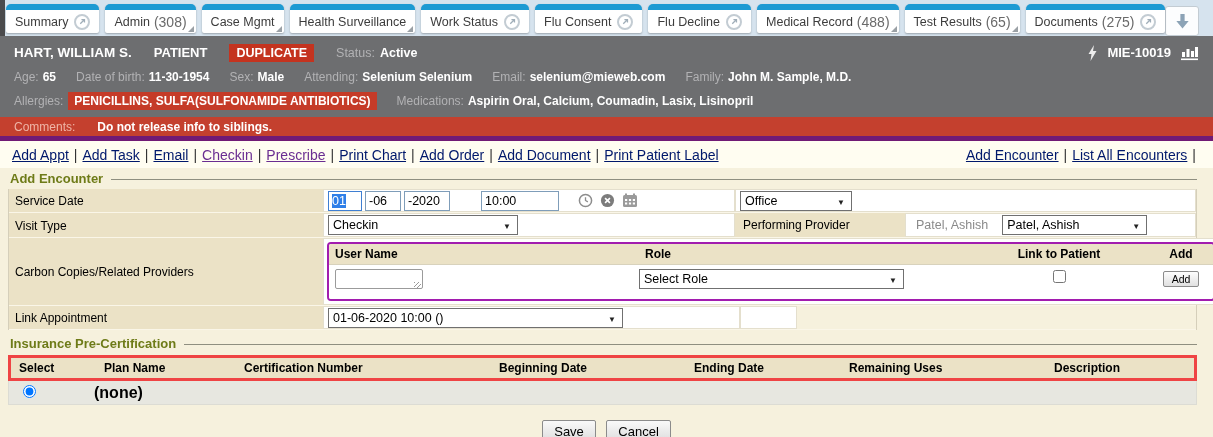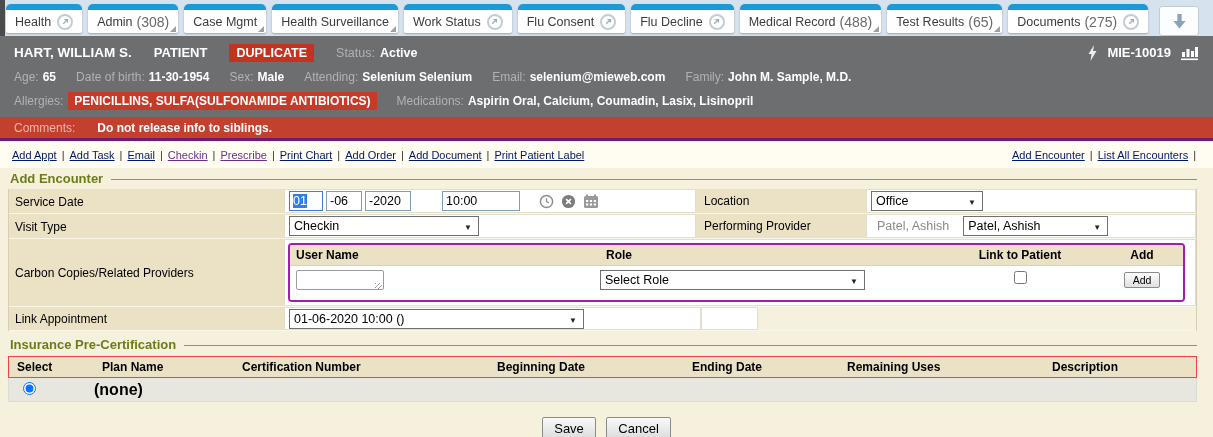--- a/index.html
+++ b/index.html
@@ -33,41 +33,41 @@
   .pright { margin-left:auto; display:flex; align-items:center; gap:9px; }
   .chartid { font-size:13px; font-weight:bold; }
   .prow2 { height:24px; font-size:12px; }
   .kv { margin-right:20px; white-space:nowrap; }
   .kv .k { color:#b2b2b4; }
   .kv .v { color:#fff; font-weight:bold; margin-left:4px; }
   .prow3 { height:23px; font-size:12px; }
   .chip { background:#c53b28; color:#fff; font-weight:bold; padding:2px 6px; margin-left:5px; }
 
   
-  .comments { background:#c4402e; height:24px; display:flex; align-items:center; padding:0 14px; border-bottom:3px solid #701a75;}
+  .comments { background:#c4402e; height:24px; display:flex; align-items:center; padding:0 14px; border-bottom:5px solid #701a75;}
   .comments .k { color:#efb5a7; font-size:12px; }
   .comments .v { color:#fff; font-weight:bold; font-size:12px; margin-left:22px; }
 
   
-  .linksrow { background:#fffdf1; height:27px; display:flex; align-items:center; padding:0 12px; font-size:11px; }
+  .linksrow { background:#fffdf1; height:27px; display:flex; align-items:center; padding:0 12px; font-size:14px; }
   .lgrp { display:flex; align-items:center; }
   .lgrp a { color:#00186b; text-decoration:underline; cursor:pointer; }
   .lgrp a.visited { color:#6a2d91; }
   .lgrp .sep { color:#333; margin:0 5px; }
   .rlinks { margin-left:auto; }
 
   
   .sechead { display:flex; align-items:center; height:19px; margin:1px 16px 1px 10px; }
   .sechead .t { color:#6e7b18; font-weight:bold; font-size:13px; white-space:nowrap; }
   .sechead .rule { flex:1; height:1px; background:#8f8f80; margin-left:8px; margin-top:2px; }
 
   
   .formbox { margin:0 16px 0 8px; border-left:1px solid #d5cfba; border-right:1px solid #d5cfba; }
   .frow { display:flex; align-items:stretch; border-bottom:1px solid #faf6e8; }
-  .lc { width:275px; background:#ebe2c6; padding:5px 6px 4px 6px; font-size:12px; color:#000; flex:none; display:flex; align-items:center;}
+  .lc { width:314px; background:#ebe2c6; padding:5px 6px 4px 6px; font-size:12px; color:#000; flex:none; display:flex; align-items:center;}
   .vc { background:#fff; border:1px solid #e4dfcd; display:flex; align-items:center; }
   .vc1 { width:412px; padding-left:4px; }
   .lc2 { width:170px; background:#ebe2c6; padding:5px 8px; font-size:12px; flex:none; display:flex; align-items:center;}
   .vc2 { flex:1; padding-left:4px; }
 
   .dinput { height:20px; border:1px solid #7f9db9; background:#fff; font-size:12.5px; color:#000;
             display:flex; align-items:center; padding:0 3px; margin-right:3px; }
   .dinput.focus { border:1px solid #3f7fd2; }
   .dinput .selcted { background:#2f7fe8; color:#fff; }
   .w34{width:34px;} .w36{width:36px;} .w46{width:46px;} .w78{width:78px;margin-left:28px;}
@@ -90,41 +90,41 @@
   .grip { position:absolute; right:2px; bottom:3px; width:7px; height:7px;
           background:repeating-linear-gradient(135deg,#999 0 1px,transparent 1px 3px); }
   .ccc3 input { width:13px; height:13px; }
   .addbtn { font-size:10.5px; padding:1px 8px; background:linear-gradient(#fdfdfd,#e0e0e0); border:1px solid #8b8b8b; border-radius:2px; cursor:pointer; font-family:"Liberation Sans",sans-serif;}
 
   .vc-appt { width:417px; padding-left:4px; }
   .vc-appt2 { width:57px; }
 
   
   .instable { margin:2px 16px 0 8px; }
-  .ithead { display:flex; background:#ebe2c6; border:1px solid #ef4444; }
+  .ithead { display:flex; background:#ebe2c6; border:3px solid #ef4444; }
   .ithead div { font-size:12px; font-weight:bold; padding:3px 8px; white-space:nowrap; }
   .itrow { display:flex; align-items:center; background:#e7e7e0; height:24px; border:1px solid #dcdcd4; border-top:none; }
   .ic1{width:85px;} .ic2{width:140px;} .ic3{width:255px;} .ic4{width:195px;} .ic5{width:155px;} .ic6{width:205px;} .ic7{flex:1;}
   .itrow .ic1 { padding-left:14px; }
   .itrow .ic2 { font-weight:bold; font-size:16px; }
 
   
   .btnrow { text-align:center; margin-top:15px; }
   .btn { font-size:13px; padding:3px 11px; margin:0 3px; background:linear-gradient(#f9f9f9,#dcdcdc);
          border:1px solid #8b8b8b; border-radius:2px; cursor:pointer; font-family:"Liberation Sans",sans-serif; }
   svg { display:block; }
 </style>
 </head>
 <body>
 
 <div class="tabbar">
   <div class="sliver"></div>
 
   <div class="tab">
-    <span class="lbl">Health</span>
+    <span class="lbl">Summary</span>
     <span class="circ">
         <svg width="9" height="9" viewBox="0 0 10 10">
           <path d="M2.5 7.5 L7 3 M3.8 2.8 H7.2 V6.2" stroke="#9fadb8" stroke-width="1.4" fill="none"></path>
         </svg>
       </span>
   </div>
   <div class="tab">
     <span class="lbl">Admin</span>
     <span class="cnt">(308)</span>
     <span class="fold"></span>
@@ -307,21 +307,20 @@
                 <rect x="6.9" y="6" width="2.2" height="2"></rect>
                 <rect x="10.8" y="6" width="2.2" height="2"></rect>
                 <rect x="3" y="9.5" width="2.2" height="2"></rect>
                 <rect x="6.9" y="9.5" width="2.2" height="2"></rect>
                 <rect x="10.8" y="9.5" width="2.2" height="2"></rect>
               </g>
             </svg>
           </span>
       </div>
     </div>
-    <div class="lc2">Location</div>
     <div class="vc vc2">
       <div class="fselect sel-office">
           <span>Office</span>
         </div>
     </div>
   </div>
 
   <div class="frow">
     <div class="lc">Visit Type</div>
     <div class="vc vc1">

